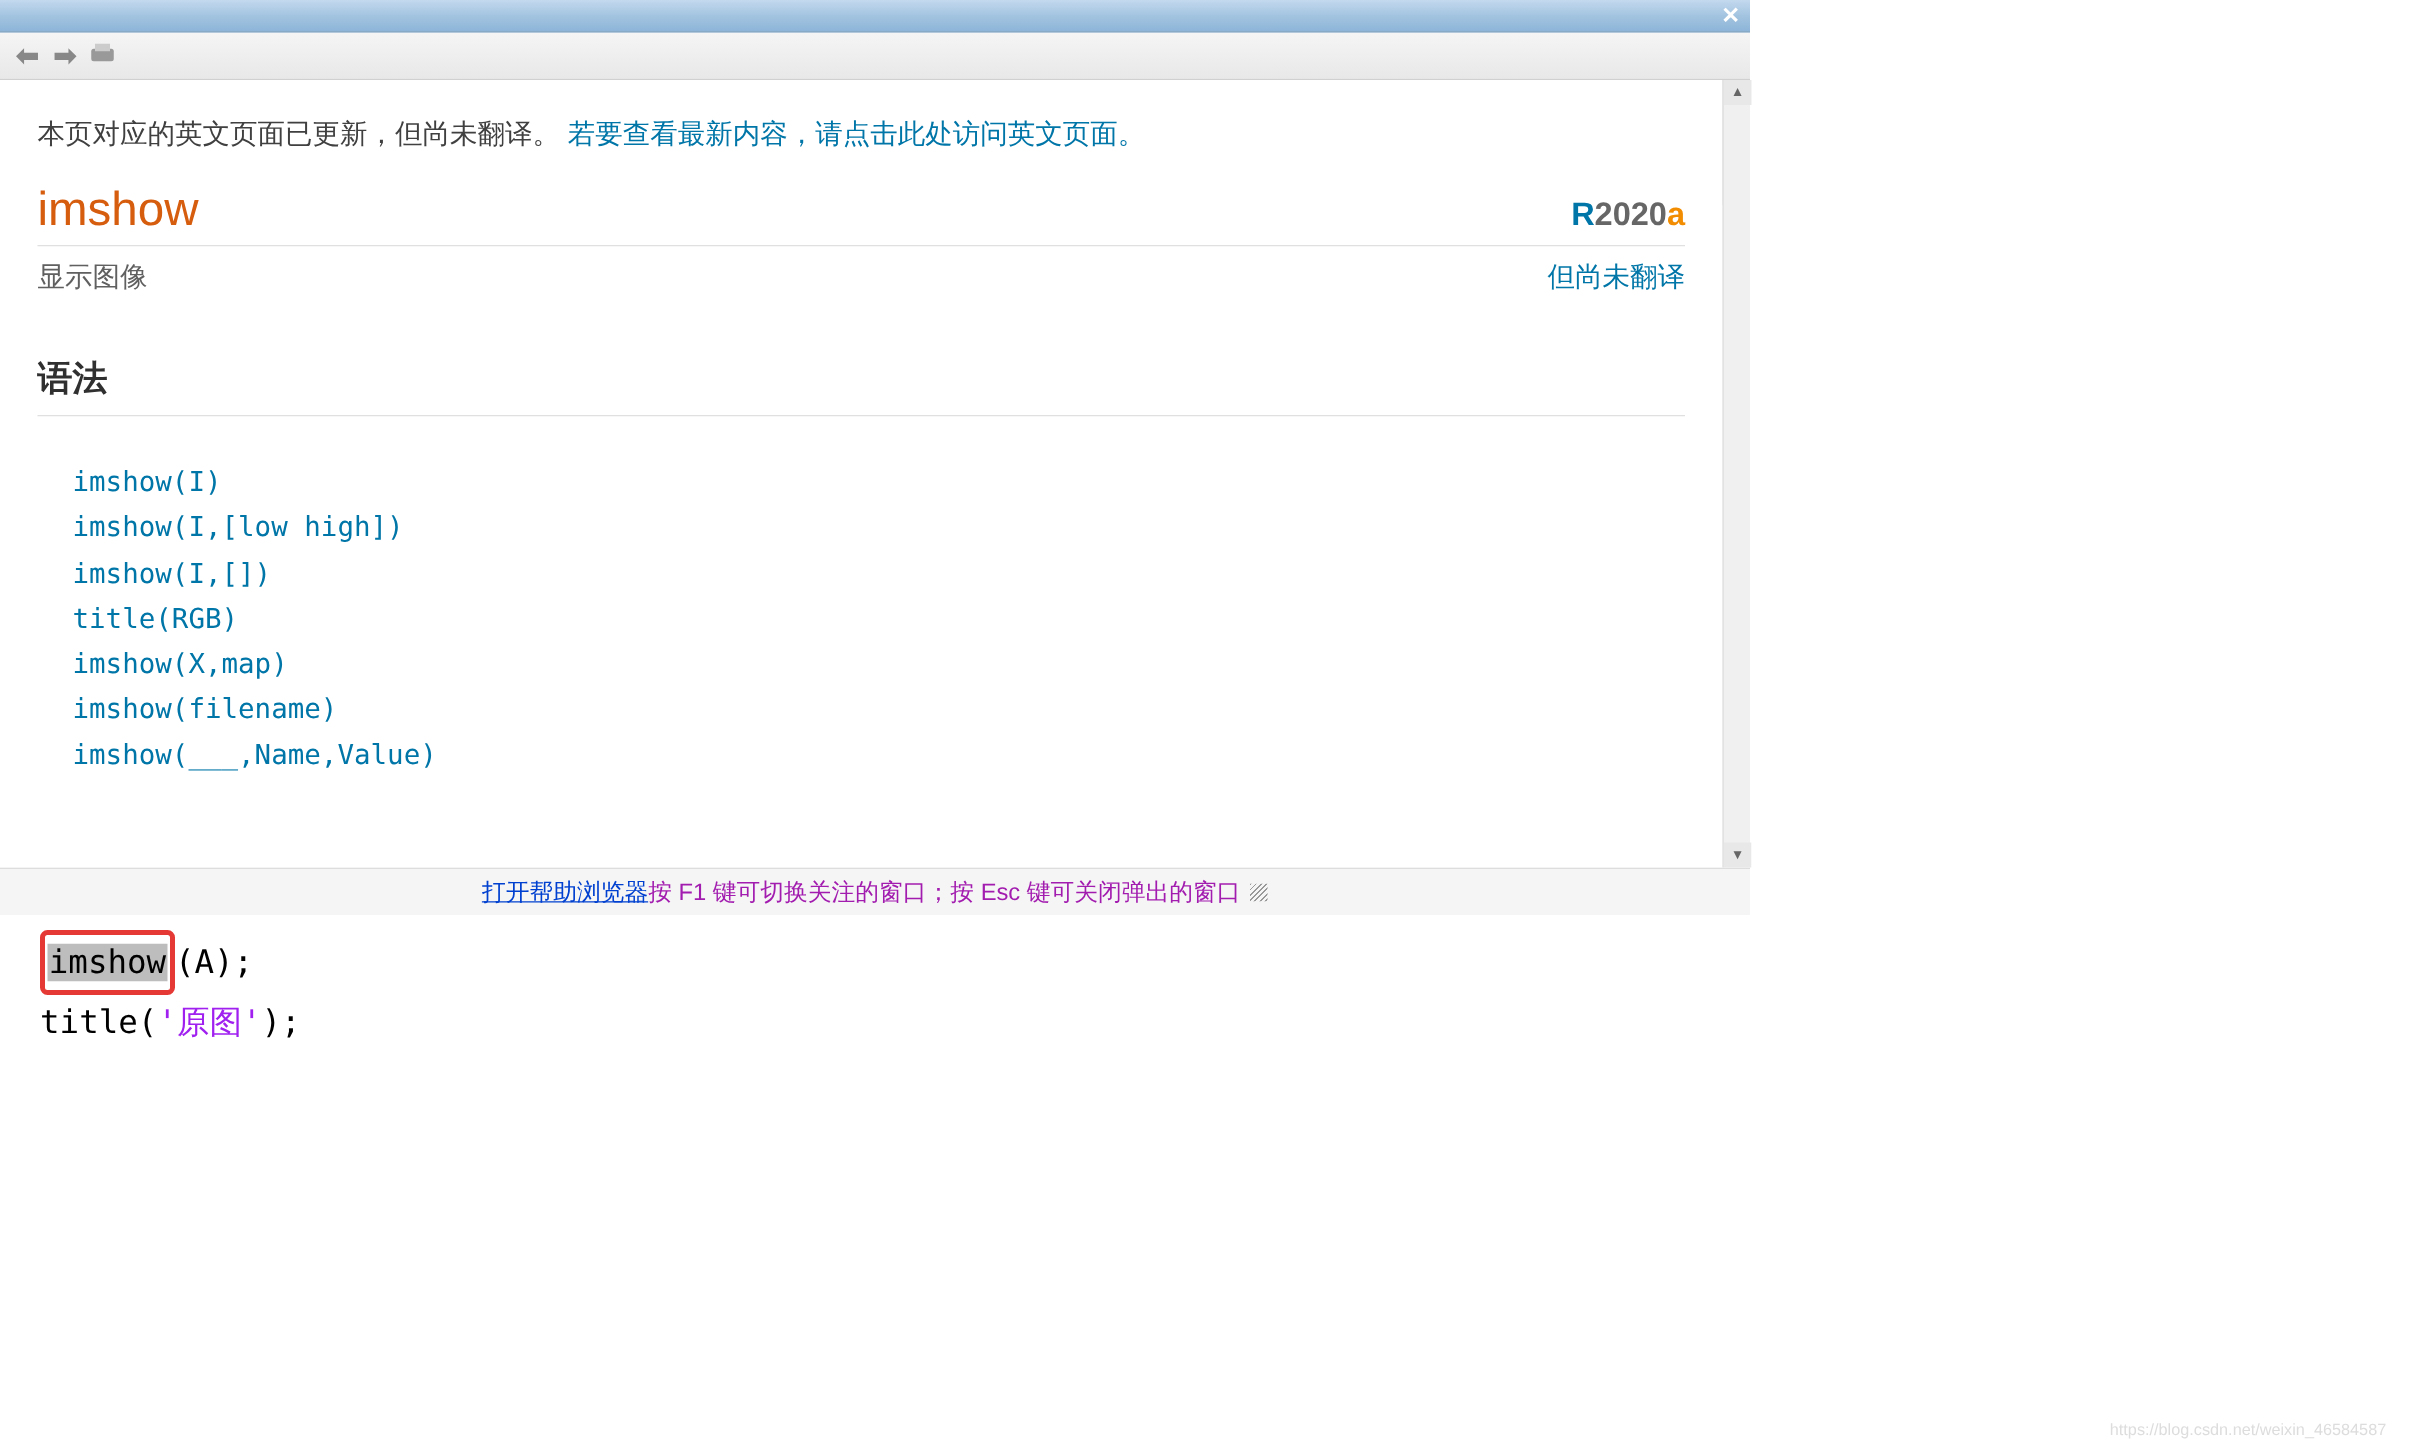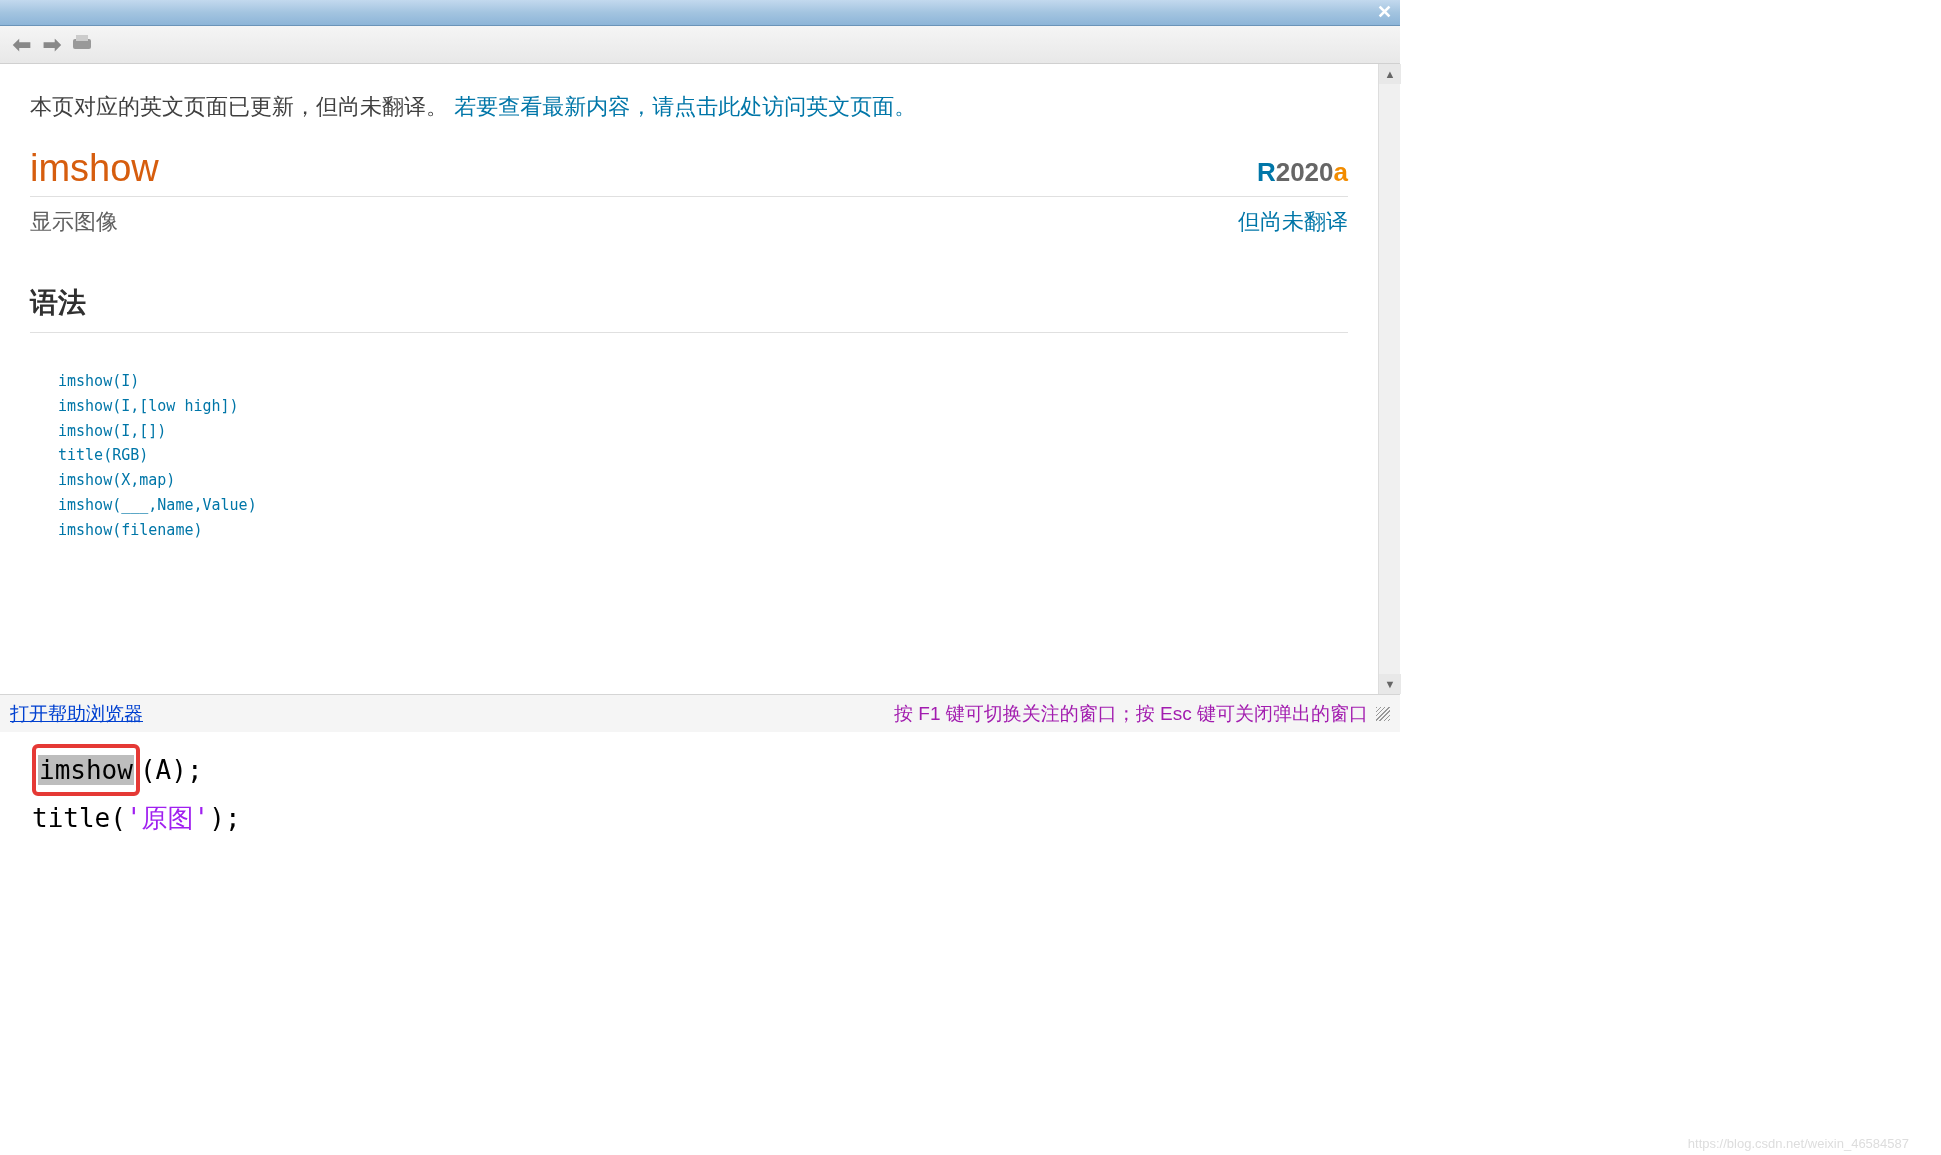--- a/index.html
+++ b/index.html
@@ -163,31 +163,31 @@
   color: #303030;
   border-bottom: 1px solid #e0e0e0;
   padding-bottom: 10px;
   margin-bottom: 36px;
 }
 .syntax-list {
   padding-left: 28px;
 }
 .syntax-line {
   font-family: Consolas, Menlo, monospace;
-  font-size: 15px;
+  font-size: 22px;
   color: #0076a8;
   line-height: 1.65;
   cursor: pointer;
 }
 .footer-bar {
   height: 38px;
   background: #f5f5f5;
   border-top: 1px solid #d5d5d5;
   display: flex;
-  justify-content: space-between;
+  justify-content: center;
   align-items: center;
   padding: 0 10px;
   font-size: 19px;
 }
 .help-link {
   color: #0040d0;
   text-decoration: underline;
   cursor: pointer;
 }
 .footer-hint {
@@ -271,22 +271,22 @@
       </div>
 
       <div class="syntax-header">语法</div>
 
       <div class="syntax-list">
         <div class="syntax-line">imshow(I)</div>
         <div class="syntax-line">imshow(I,[low high])</div>
         <div class="syntax-line">imshow(I,[])</div>
         <div class="syntax-line">title(RGB)</div>
         <div class="syntax-line">imshow(X,map)</div>
+        <div class="syntax-line">imshow(filename)</div>
         <div class="syntax-line">imshow(___,Name,Value)</div>
-        <div class="syntax-line">imshow(filename)</div>
       </div>
 
     </div>
     <div class="scrollbar-v">
       <div class="scroll-up">▲</div>
       <div class="scroll-down">▼</div>
     </div>
   </div>
 
   <div class="footer-bar">

